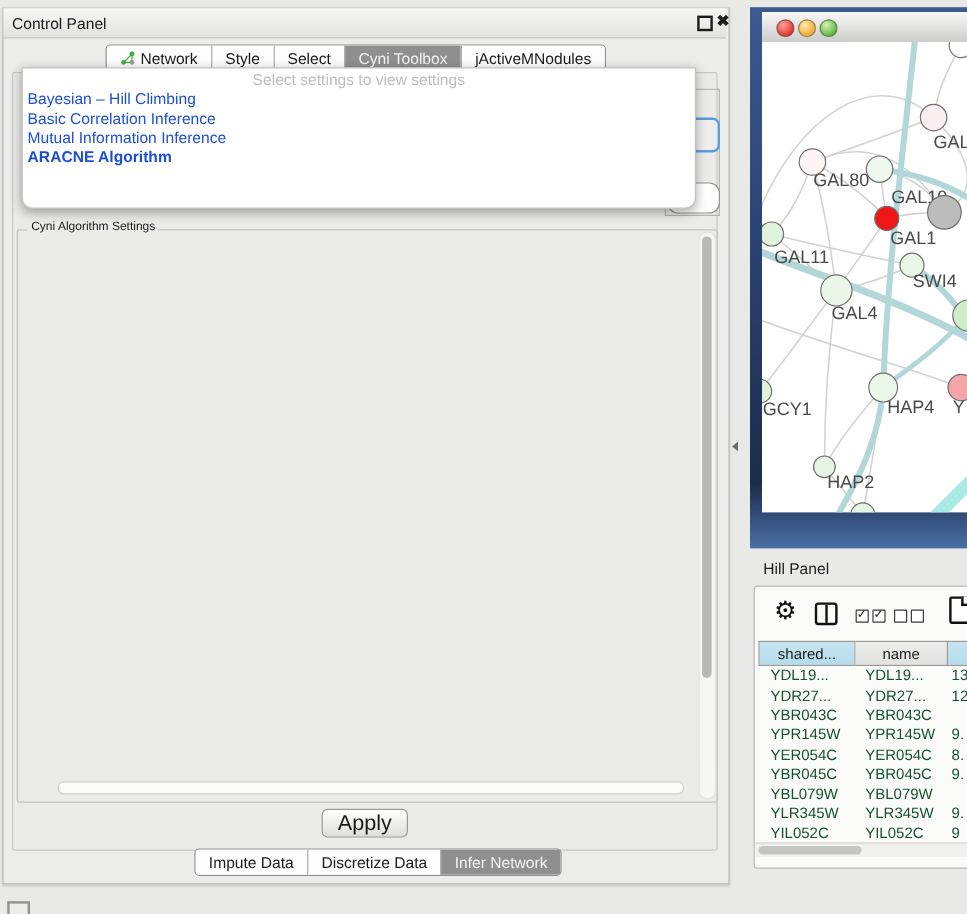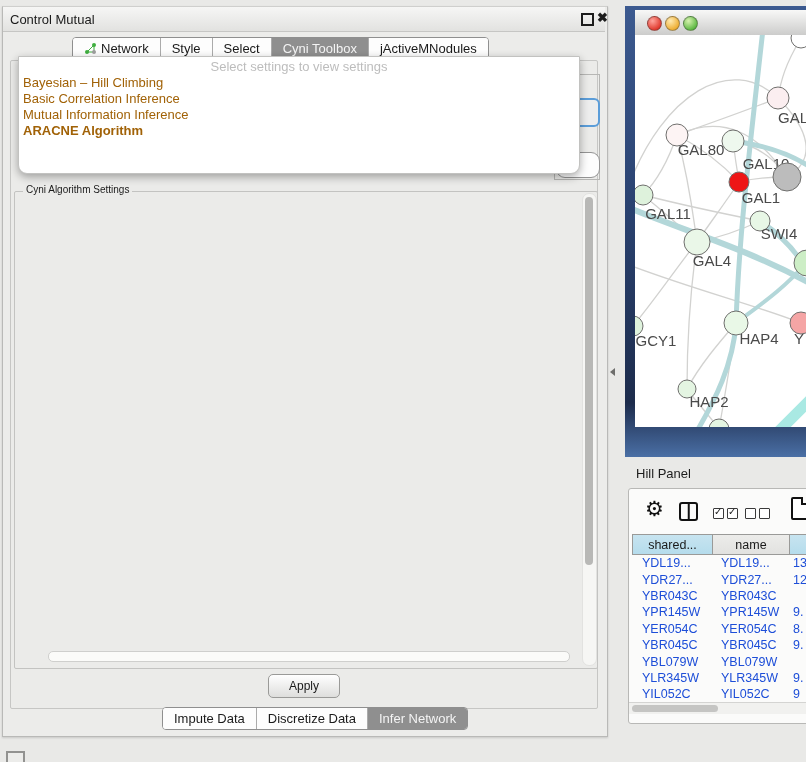--- a/index.html
+++ b/index.html
@@ -17,34 +17,34 @@
   .win-close{left:597px;top:10px;font-size:13px;font-weight:bold;color:#1c1c1c;}
 
   .inner-panel{left:10px;top:60px;width:586px;height:647px;border:1px solid #c6c6c4;background:#ebebe9;border-radius:2px;}
 
   
   .tabbar{display:inline-flex;border:1px solid #8f8f8f;border-radius:4px;overflow:hidden;background:#fdfdfd;height:21px;z-index:4;}
   .seg{padding:0 11px;line-height:21px;font-size:13px;background:#fdfdfd;color:#1a1a1a;
        border-left:1px solid #ababab;display:flex;align-items:center;gap:4px;white-space:nowrap;}
   .seg:first-child{border-left:none;}
   .seg.sel{background:#8f8f8f;color:#f4f4f4;}
-  .top-tabbar{left:72px;top:37px;justify-content:space-between;}
+  .top-tabbar{left:88px;top:37px;justify-content:space-between;}
   .bottom-tabbar{left:162px;top:707px;z-index:3;}
 
   
   .ghost-group{left:554px;top:74px;width:44px;height:104px;border:1px solid #b6b6b4;z-index:2;}
   .ghost-combo{left:570px;top:98px;width:26px;height:25px;border:2px solid #5b9dd9;border-radius:6px;background:#ededed;z-index:3;}
   .ghost-field{left:556px;top:152px;width:42px;height:24px;border:1px solid #949494;border-radius:9px;background:#fdfdfd;z-index:2;}
 
   
   .popup{left:18px;top:56px;width:560px;height:116px;background:#ffffff;border:1px solid #c2c2c0;
          border-radius:0 0 9px 9px;box-shadow:0 3px 9px rgba(0,0,0,.32);z-index:5;}
   .popup-prompt{margin-top:2px;text-align:center;color:#bdbdbd;font-size:13px;height:15px;}
   .popup-list{margin-top:1px;}
-  .popup-item{height:16px;line-height:16px;font-size:13px;padding-left:4px;color:#a16207;white-space:nowrap;}
+  .popup-item{height:16px;line-height:16px;font-size:13px;padding-left:4px;color:#1d4ed8;white-space:nowrap;}
   .popup-item.bold{font-weight:bold;}
 
   
   .group{border:1px solid #c3c3c1;border-radius:2px;}
   .legend{position:absolute;top:-8px;left:8px;background:#ebebe9;padding:0 3px;font-size:10px;white-space:nowrap;}
   .legend.blue{color:#2222dd;}
   .legend.green{color:#1ecb1e;}
 
   .settings-group{left:14px;top:191px;width:582px;height:476px;z-index:2;background:#ebebe9;}
   .algdef-group{left:28px;top:219px;width:548px;height:173px;}
@@ -78,21 +78,21 @@
   .vscroll-thumb{position:absolute;left:2px;top:3px;width:8px;height:368px;background:#b8b8b6;border-radius:4px;}
   .hscroll-pill{left:48px;top:651px;width:520px;height:9px;background:#fbfbf9;border:1px solid #cfcfcd;border-radius:5px;z-index:3;}
 
   
   .attr-list{left:44px;top:574px;width:510px;height:74px;background:#fff;border:1px solid #a8a8a6;overflow:hidden;}
   .attr-item{height:17px;line-height:17px;padding-left:6px;background:#3a67c9;color:#fff;font-size:13px;width:calc(100% - 12px);}
   .attr-scroll{position:absolute;right:2px;top:2px;width:8px;height:68px;background:#c9c9c7;border-radius:4px;}
 
   .apply-btn{left:268px;top:674px;width:70px;height:22px;border:1px solid #9a9a98;border-radius:5px;
              background:linear-gradient(#ffffff,#dededc);display:flex;align-items:center;justify-content:center;
-             font-size:12px;z-index:3;}
+             font-size:18px;z-index:3;}
 
   .divider-arrow{left:610px;top:368px;width:0;height:0;border-top:4px solid transparent;border-bottom:4px solid transparent;
                  border-right:5px solid #6e6e6c;}
 
   
   .net-frame{left:625px;top:6px;width:200px;height:451px;
              background:linear-gradient(180deg,#3c5a90 0%,#2a4270 45%,#1d2c4c 88%,#4a6fa5 100%);}
   .net-titlebar{position:absolute;left:10px;top:4px;right:0;height:25px;
                 background:linear-gradient(#f8f8f7,#cccccb);border-bottom:1px solid #9e9e9c;}
   .tl{position:absolute;top:6px;width:13px;height:13px;border-radius:50%;border:1px solid rgba(60,60,60,.45);}
@@ -115,32 +115,32 @@
   .file-icon{position:absolute;left:162px;top:8px;width:14px;height:19px;border:2.5px solid #111;border-radius:2px;background:#fff;}
   .file-icon i{position:absolute;right:-2px;top:-2px;width:6px;height:6px;background:#fbfbfa;border-left:2.5px solid #111;border-bottom:2.5px solid #111;}
 
   .tp-header{position:absolute;left:3px;top:45px;height:21px;display:flex;}
   .th{border:1px solid #9a9a98;border-left:none;display:flex;align-items:center;justify-content:center;
       font-size:12.5px;color:#1a1a1a;background:linear-gradient(#ececea,#e2e2e0);}
   .th:first-child{border-left:1px solid #9a9a98;}
   .th.hl{background:linear-gradient(#c7e4f0,#b5dcec);}
   .tp-rows{position:absolute;left:3px;top:66px;height:148px;overflow:hidden;}
   .tr{display:flex;height:16.4px;align-items:center;}
-  .td{font-size:12.5px;color:#1d4ed8;white-space:nowrap;overflow:hidden;}
+  .td{font-size:12.5px;color:#14532d;white-space:nowrap;overflow:hidden;}
   .tp-hscroll{position:absolute;left:0;bottom:9px;width:100%;height:11px;background:#f1f1ef;border-top:1px solid #d4d4d2;}
   .tp-hthumb{position:absolute;left:3px;top:2px;width:86px;height:7px;background:#c5c5c3;border-radius:4px;}
 
   .mini-square{left:6px;top:751px;width:15px;height:11px;border:2px solid #929290;background:#ececea;}
 </style>
 </head>
 <body>
 
 <div class="abs cp-window"></div>
 <div class="abs cp-titlebar"></div>
-<div class="abs cp-title">Control Mutual</div>
+<div class="abs cp-title">Control Panel</div>
 <div class="abs win-restore"></div>
 <div class="abs win-close">✖</div>
 
 <div class="abs inner-panel"></div>
 
 <div class="abs tabbar top-tabbar" id="top-tabbar">
     <div class="seg">
       <svg width="13" height="13" viewBox="0 0 13 13">
         <path d="M3,10 L10,3 M10,10 L10,3 M3,10 L10,10" stroke="#3fae3f" stroke-width="1" fill="none"></path>
         <circle cx="3" cy="10" r="2" fill="#3fae3f"></circle>

